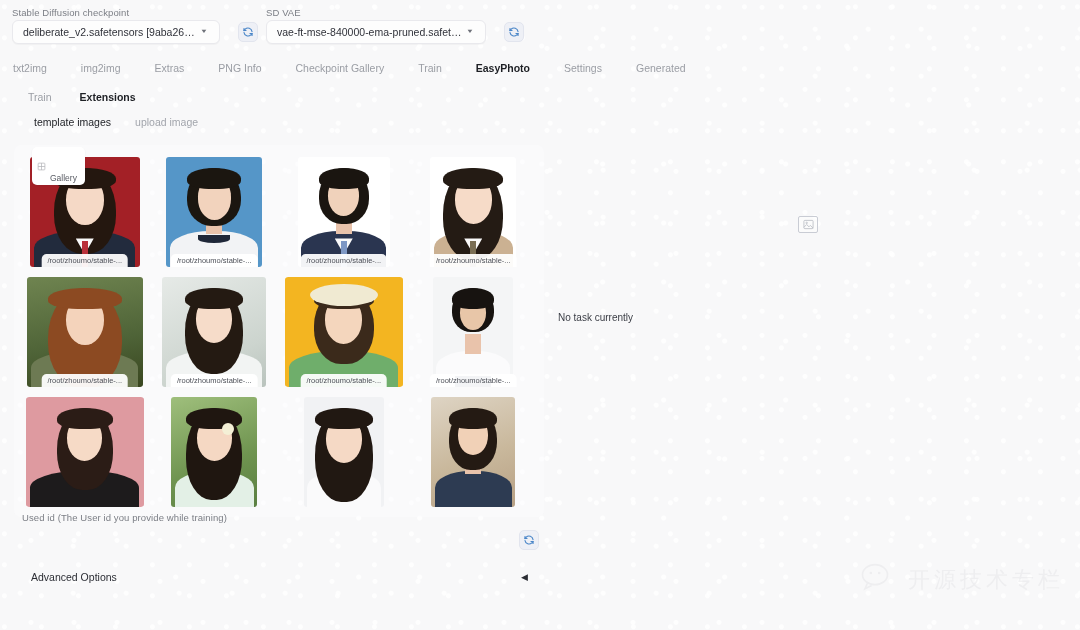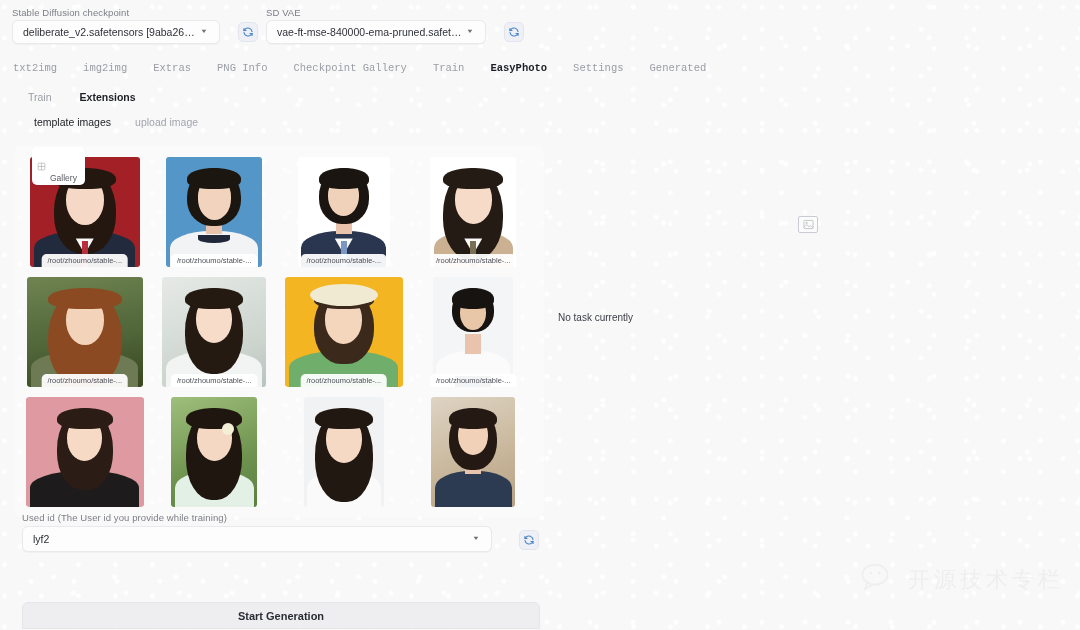--- a/index.html
+++ b/index.html
@@ -60,21 +60,21 @@
     border:1px solid #e2e5ee;
     display:flex; align-items:center; justify-content:center;
   }
   .refresh-btn svg { width:12px; height:12px; }
   #ckpt-refresh { left:238px; top:22px; }
   #vae-refresh  { left:504px; top:22px; }
 
   
   .maintabs {
     position:absolute; left:0; top:56px; width:1080px; height:24px;
-    display:flex; align-items:center; gap:0;font-family:Liberation Mono, monospace;
+    display:flex; align-items:center; gap:8px;
   }
   .maintabs .tab {
     font-size:10.5px; color:#9a9da4; padding:3px 13px; white-space:nowrap;
   }
   .maintabs .tab.active { color:#1d1f24; font-weight:bold; }
 
   .subtabs {
     position:absolute; left:14px; top:86px; height:22px;
     display:flex; align-items:center;
   }
@@ -453,37 +453,34 @@
           <circle cx="8" cy="8.5" r="1.6"></circle>
           <path d="M2 18l6-6 5 5 3-3 6 6"></path>
         </svg>
       </div>
     </div>
 
     <div class="progress-value">No task currently</div>
   </div>
 
   <div class="field-label usedid-label">Used id (The User id you provide while training)</div>
-  <div class="dropdown" id="usedid-dd">
-    <span class="val">lyf2</span>
-    <span class="caret"></span>
-  </div>
   <div class="refresh-btn" id="usedid-refresh">
     <svg viewBox="0 0 24 24" fill="none" stroke="#4a86c8" stroke-width="2.4" stroke-linecap="round">
       <path d="M20 11a8 8 0 0 0-13.6-4.6L4 9"></path>
         <path d="M4 5v4h4"></path>
       <path d="M4 13a8 8 0 0 0 13.6 4.6L20 15"></path>
         <path d="M20 19v-4h-4"></path>
     </svg>
   </div>
 
-
-  <div class="start-btn">
-    <span>Start Generation</span>
-  </div>
+  <div class="adv-row">
+    <span class="adv-label">Advanced Options</span>
+    <span class="adv-arrow">◀</span>
+  </div>
+
 
   <div class="watermark">
     <span class="wm-logo">
       <svg viewBox="0 0 48 38" fill="none" stroke="#d8d8dc" stroke-width="2">
         <ellipse cx="18" cy="15" rx="15" ry="12"></ellipse>
         <path d="M9 25l-3 7 8-4" fill="none"></path>
         <circle cx="13" cy="13" r="1.6" fill="#d8d8dc" stroke="none"></circle>
         <circle cx="23" cy="13" r="1.6" fill="#d8d8dc" stroke="none"></circle>
       </svg>
     </span>

